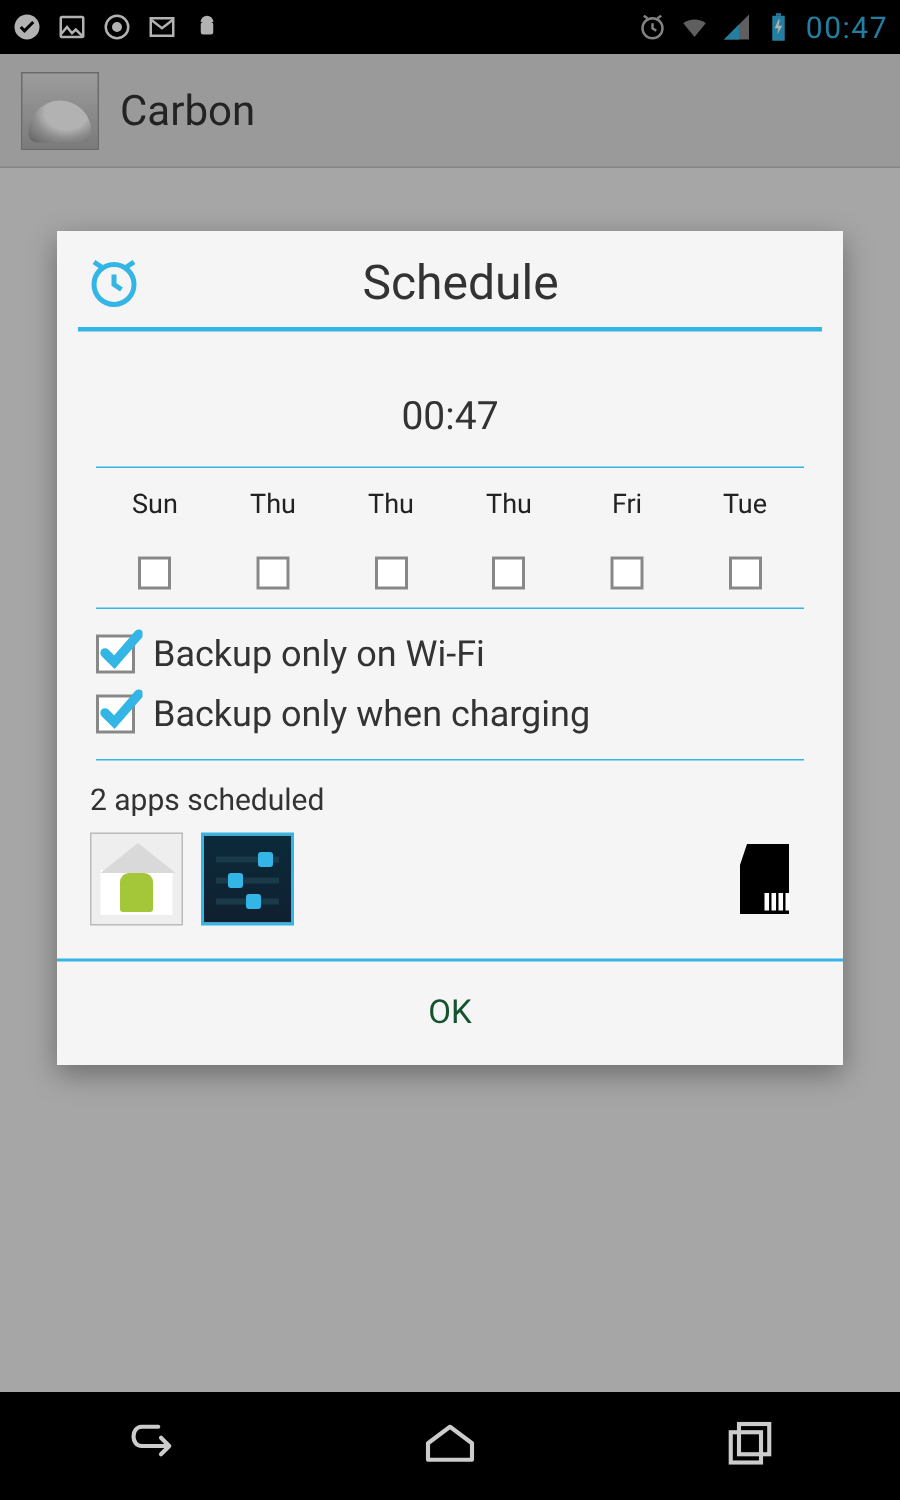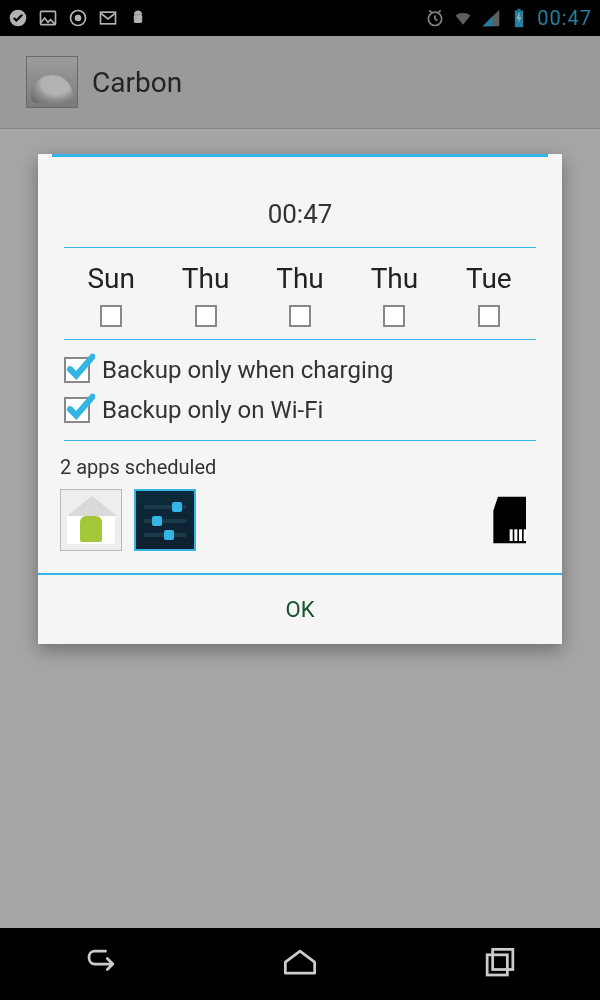--- a/index.html
+++ b/index.html
@@ -13,22 +13,22 @@
     font-size: 20px;
   }
   .statusbar .left { display: flex; gap: 10px; align-items: center; }
   .statusbar .right { margin-left: auto; display: flex; gap: 8px; align-items: center; }
   .clock { color: #33b5e5; font-weight: 400; letter-spacing: 1px; }
   .stat-icon { width: 20px; height: 20px; display:inline-flex; align-items:center; justify-content:center; }
   .stat-icon svg { width: 100%; height: 100%; }
 
   
   .actionbar {
-    height: 93px; background: #dddddd; border-bottom: 1px solid #bfbfbf;
-    display: flex; align-items: center; padding: 0 26px; gap: 14px;
+    height: 76px; background: #dddddd; border-bottom: 1px solid #bfbfbf;
+    display: flex; align-items: center; padding: 0 14px; gap: 14px;
     color: #333;
   }
   .app-icon { width: 52px; height: 52px; background: linear-gradient(#e0e0e0,#b0b0b0); position:relative; border:1px solid #999;}
   .app-icon::after{ content:""; position:absolute; top:18px; left:4px; right:4px; bottom:4px; background: radial-gradient(ellipse at 60% 30%, #fff 0%, #fff 40%, #ccc 60%, #888 100%); border-radius: 30px 30px 8px 8px; }
   .app-title { font-size: 28px; color: #333; }
 
   
   .scrim { position:absolute; inset:0; background: rgba(0,0,0,0.30); }
 
   
@@ -44,21 +44,21 @@
   .dlg-header .alarm-icon svg { width:100%; height:100%; }
   .dlg-title { flex:1; text-align:center; font-size: 32px; color:#333; margin-right:40px;}
   .dlg-hr { height:3px; background:#33b5e5; margin: 0 14px; }
   .dlg-body { padding: 14px 18px 4px 18px; }
 
   .time-row { text-align:center; font-size: 26px; padding: 28px 0 18px 0; color:#333;}
   .thin-hr { height:1px; background:#33b5e5; margin: 0 8px; }
 
   .days { display:flex; justify-content:space-between; padding: 14px 8px 6px 8px; }
   .day { flex:1; text-align:center; }
-  .day-label { font-size: 28px; color:#222; margin-bottom:10px; }
+  .day-label { font-size: 18px; color:#222; margin-bottom:24px; }
   .day-box { width:22px; height:22px; border:2px solid #888; margin: 0 auto 8px auto; background:#fff;}
   .days-wrap { padding-bottom:4px;}
 
   .opts { padding: 10px 8px 10px 8px; }
   .opt-row { display:flex; align-items:center; gap:12px; padding:6px 0; font-size:24px;}
   .check { width:26px; height:26px; border:2px solid #888; position:relative; background:#fff;}
   .check.on::after{
     content:""; position:absolute; left:3px; top:-2px; width:22px; height:22px;
     background: none;
   }
@@ -162,20 +162,30 @@
 </div>
 
 <div class="actionbar">
   <div class="app-icon"></div>
   <div class="app-title">Carbon</div>
 </div>
 
 <div class="scrim"></div>
 
 <div class="dialog">
+  <div class="dlg-header">
+    <span class="alarm-icon">
+      <svg viewBox="0 0 24 24" fill="none" stroke="#33b5e5" stroke-width="2">
+          <circle cx="12" cy="13" r="8"></circle>
+          <path d="M12 9v4l3 2"></path>
+          <path d="M4 4l3 2M20 4l-3 2"></path>
+        </svg>
+    </span>
+    <div class="dlg-title">Schedule</div>
+  </div>
   <div class="dlg-hr"></div>
 
   <div class="dlg-body">
     <div class="time-row">00:47</div>
     <div class="thin-hr"></div>
 
     <div class="days days-wrap">
       <div class="day">
         <div class="day-label">Sun</div>
         <div class="day-box"></div>
@@ -183,45 +193,49 @@
       <div class="day">
         <div class="day-label">Thu</div>
         <div class="day-box"></div>
       </div>
       <div class="day">
         <div class="day-label">Thu</div>
         <div class="day-box"></div>
       </div>
       <div class="day">
         <div class="day-label">Thu</div>
+        <div class="day-box"></div>
+      </div>
+      <div class="day">
+        <div class="day-label">Fri</div>
         <div class="day-box"></div>
       </div>
       <div class="day">
         <div class="day-label">Tue</div>
         <div class="day-box"></div>
       </div>
     </div>
     <div class="thin-hr"></div>
 
     <div class="opts">
       <div class="opt-row">
         <span class="check on">
           <svg viewBox="0 0 24 24">
               <path d="M4 13l5 5L22 3" stroke="#33b5e5" stroke-width="5" fill="none" stroke-linecap="round"></path>
             </svg>
         </span>
-        <span>Backup only when charging</span>
+        <span>Backup only on Wi-Fi</span>
       </div>
       <div class="opt-row">
         <span class="check on">
           <svg viewBox="0 0 24 24">
               <path d="M4 13l5 5L22 3" stroke="#33b5e5" stroke-width="5" fill="none" stroke-linecap="round"></path>
             </svg>
         </span>
-        <span>Backup only on Wi-Fi</span>
+        <span>Backup only when charging</span>
       </div>
     </div>
     <div class="thin-hr"></div>
 
     <div class="sched-label">2 apps scheduled</div>
     <div class="app-row">
       <div class="app-tile launcher">
           <div class="droid"></div>
         </div>
       <div class="app-tile settings">

